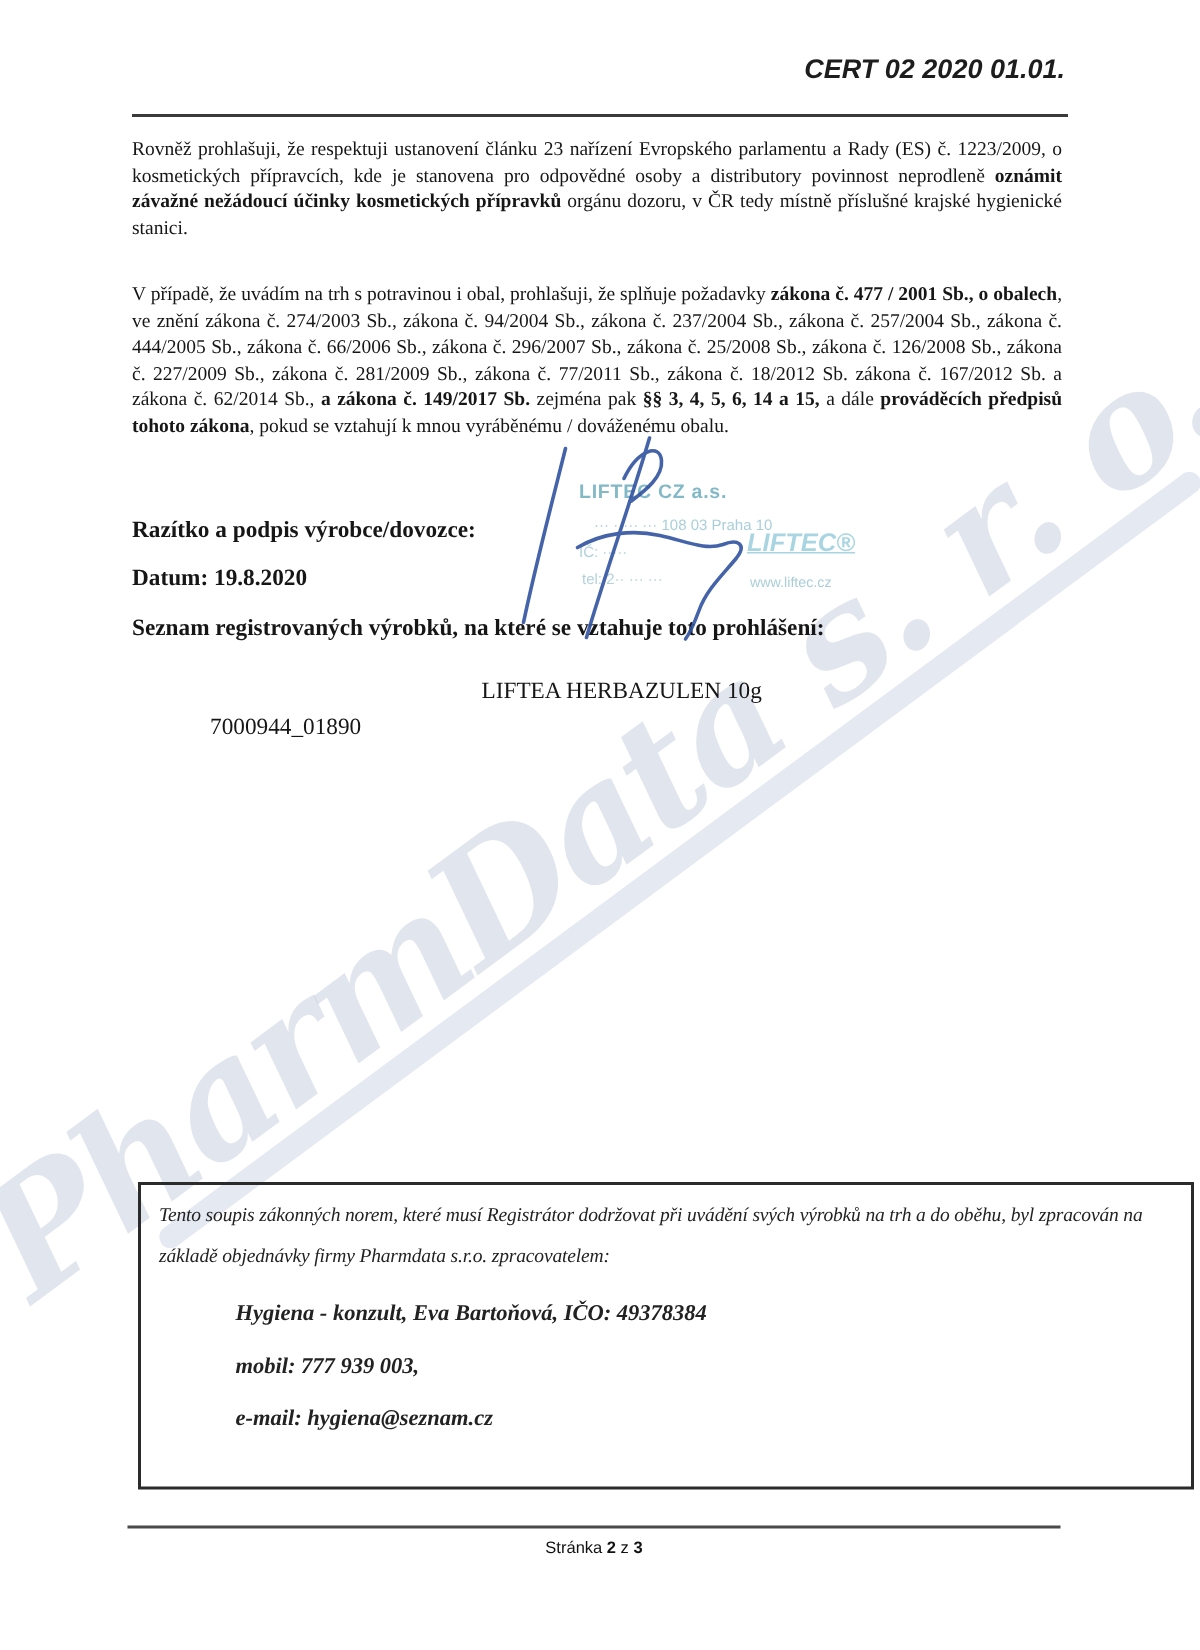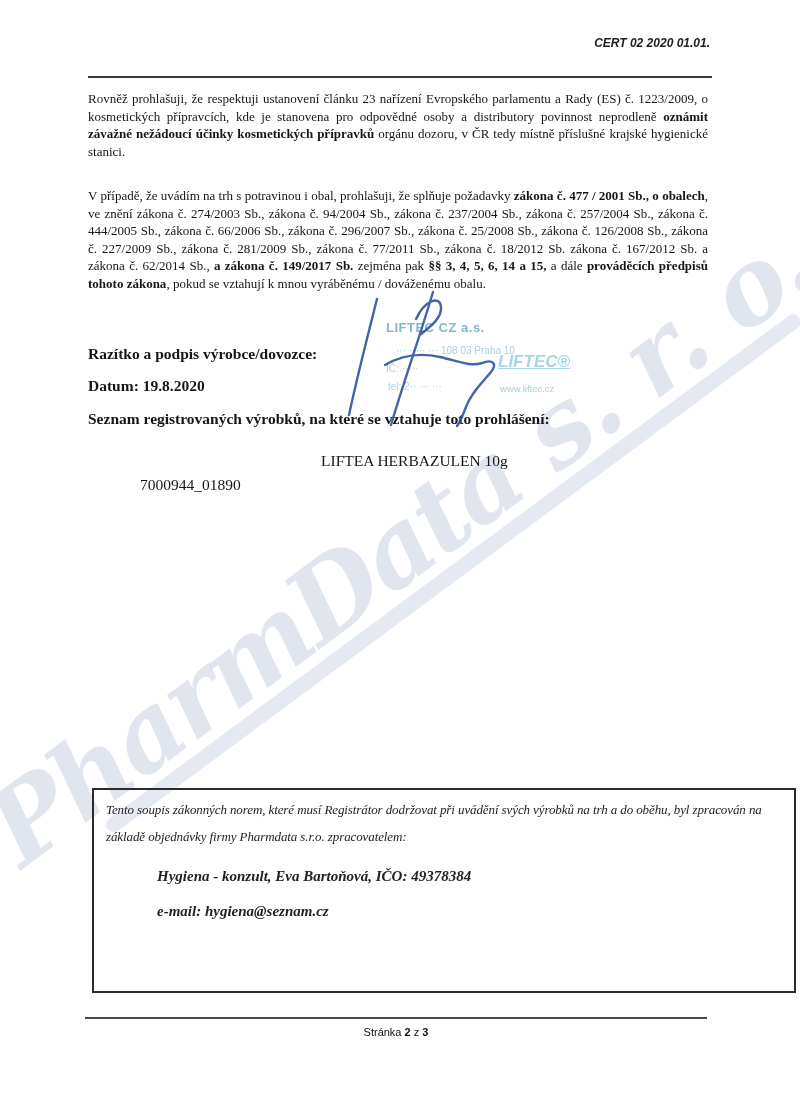--- a/index.html
+++ b/index.html
@@ -18,21 +18,21 @@
     font-size:104px; letter-spacing:-3px; color:rgba(183,195,215,0.42);
   }
   .wm-swash{
     margin:-14px auto 0; width:86%; height:15px; border-radius:8px;
     background:rgba(183,195,215,0.36); transform:translateX(26px);
   }
   
   .doc-code{
     position:absolute; top:36px; right:90px; z-index:2;
     font-family:"Liberation Sans", sans-serif; font-style:italic; font-weight:bold;
-    font-size:12px; color:#1d1d1d;
+    font-size:18px; color:#1d1d1d;
   }
   .top-rule{ position:absolute; left:88px; top:76px; width:624px; height:2px; background:#3a3a3a; z-index:2;}
   
   .para{
     position:absolute; left:88px; width:620px; margin:0; z-index:2;
     font-size:13px; line-height:17.5px; text-align:justify;
   }
   .p1{ top:90px; }
   .p2{ top:187px; }
   .label{
@@ -112,19 +112,20 @@
       <path d="M 47 14 C 38 50, 27 92, 19 130"></path>
       <path d="M 103 7 C 91 48, 72 102, 61 140"></path>
       <path d="M 86 34 C 95 15, 110 10, 111 22 C 112 33, 100 42, 91 49"></path>
       <path d="M 55 80 C 72 70, 92 68, 110 72 C 128 76, 140 82, 152 78 C 162 74, 168 78, 161 87 C 152 98, 141 108, 136 122 C 133 130, 130 137, 127 141"></path>
     </g>
   </svg>
 
   <div class="legal-box">
     <p class="box-intro">Tento soupis zákonných norem, které musí Registrátor dodržovat při uvádění svých výrobků na trh a do oběhu, byl zpracován na základě objednávky firmy Pharmdata s.r.o. zpracovatelem:</p>
     <div class="contact first">Hygiena - konzult, Eva Bartoňová, IČO:  49378384</div>
+    <div class="contact">mobil: 777 939 003,</div>
     <div class="contact">e-mail: hygiena@seznam.cz</div>
   </div>
 
   <div class="footer-rule"></div>
   <div class="footer"><span>Stránka </span><b>2</b><span> z </span><b>3</b></div>
 
 </div>
 
 </body></html>

